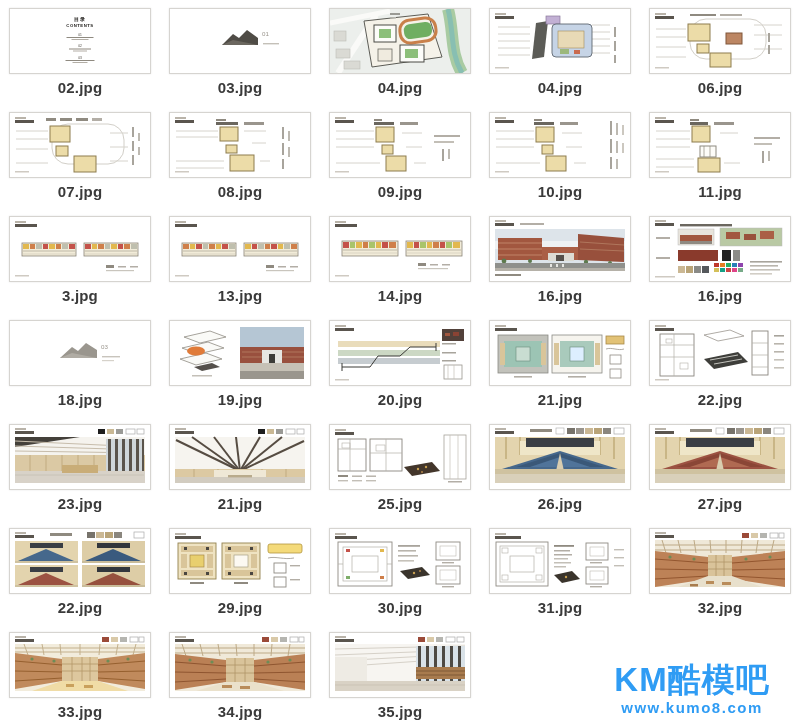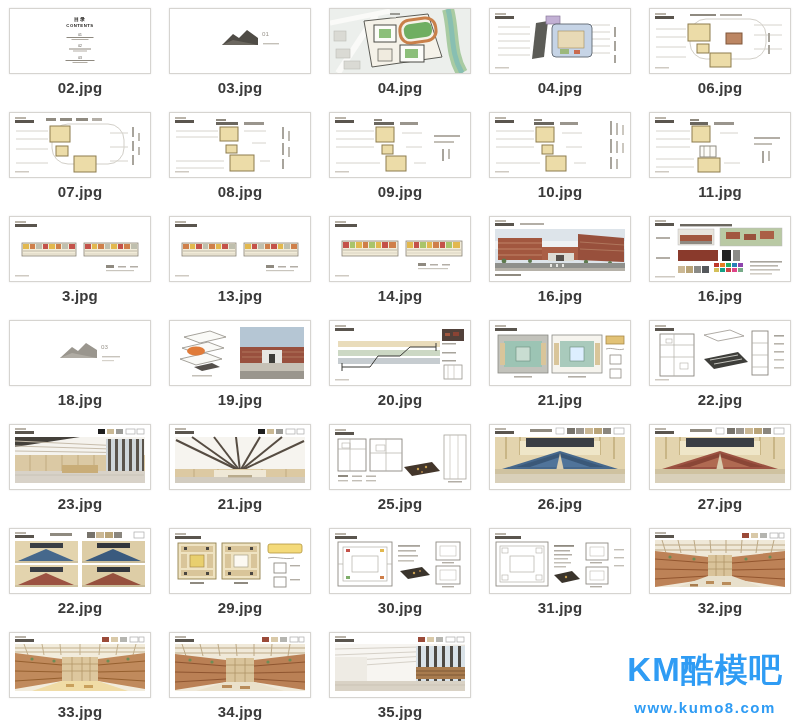--- a/index.html
+++ b/index.html
@@ -5,24 +5,24 @@
   html,body{margin:0;padding:0;background:#ffffff;}
   body{width:800px;height:728px;overflow:hidden;font-family:"Liberation Sans",sans-serif;position:relative;}
   .grid{display:grid;grid-template-columns:repeat(5,160px);grid-auto-rows:104px;}
   .cell{margin:0;display:flex;flex-direction:column;align-items:center;padding-top:8px;box-sizing:border-box;}
   .th{position:relative;width:140px;height:64px;background:#fff;border:1px solid #d6d4d0;box-shadow:0 0 2px rgba(0,0,0,.10);overflow:hidden;flex:none;}
   .lbl{margin-top:5px;font-size:15px;font-weight:600;color:#3a3a3a;letter-spacing:.2px;}
   .sc{position:absolute;left:0;top:0;width:280px;height:128px;transform:scale(.5);transform-origin:0 0;display:flex;flex-direction:column;align-items:center;}
   .b{background:#b3aea6;}
   svg{display:block;}
   .num{position:absolute;font-size:10px;color:#9a958d;transform:scale(.62);transform-origin:0 0;}
-  .wm{position:absolute;right:7px;bottom:12px;width:176px;text-align:center;z-index:10;pointer-events:auto;}
+  .wm{position:absolute;right:20px;bottom:12px;width:176px;text-align:center;z-index:10;pointer-events:auto;}
   .wm .t{font-size:33px;font-weight:bold;color:#2f9cf4;line-height:34px;letter-spacing:1px;
     text-shadow:-2px 0 #fff,2px 0 #fff,0 -2px #fff,0 2px #fff,-1px -1px #fff,1px 1px #fff,-1px 1px #fff,1px -1px #fff;}
-  .wm .u{font-size:15px;font-weight:bold;color:#2f9cf4;letter-spacing:1.5px;margin-top:12px;
+  .wm .u{font-size:15px;font-weight:bold;color:#2f9cf4;letter-spacing:1.5px;margin-top:2px;
     text-shadow:-1px 0 #fff,1px 0 #fff,0 -1px #fff,0 1px #fff;}
 </style>
 </head>
 <body>
 
 <div class="grid">
 
 
   <figure class="cell">
     <div class="th">

